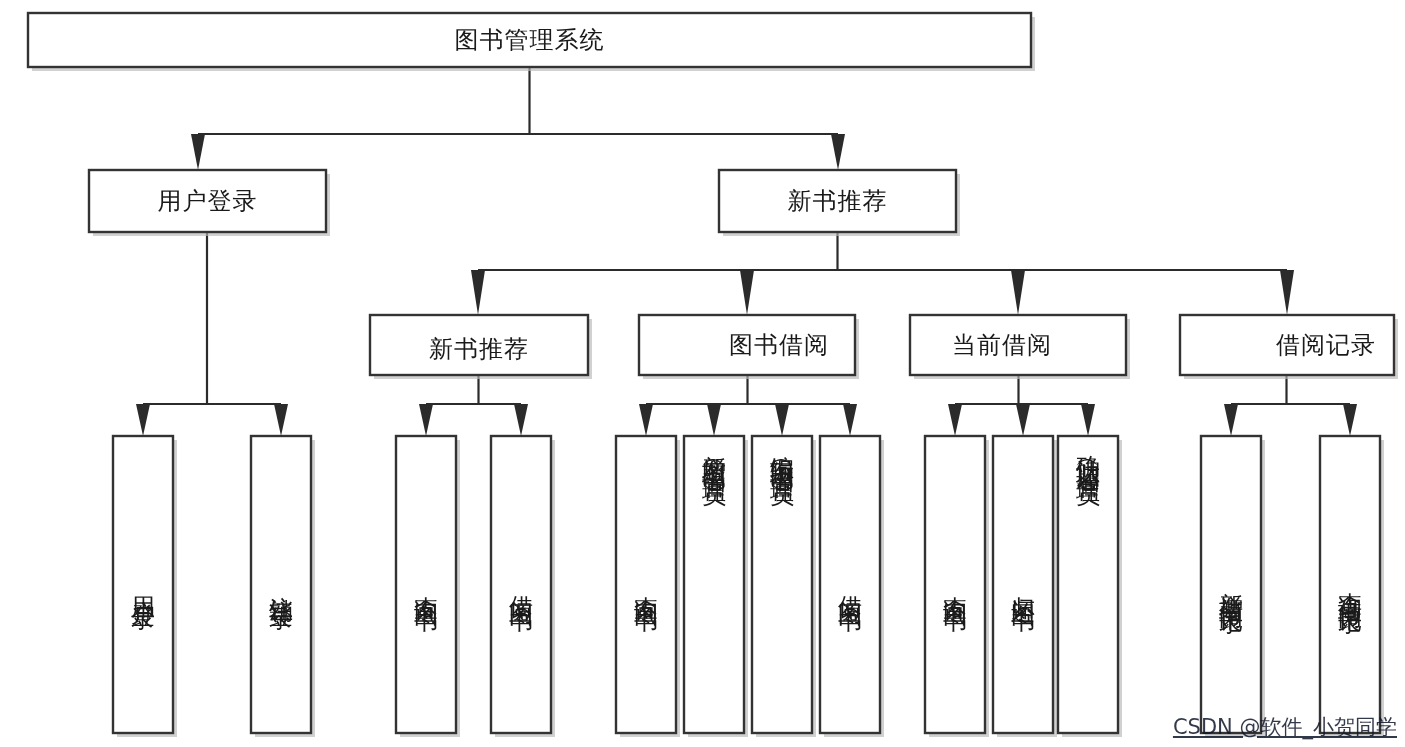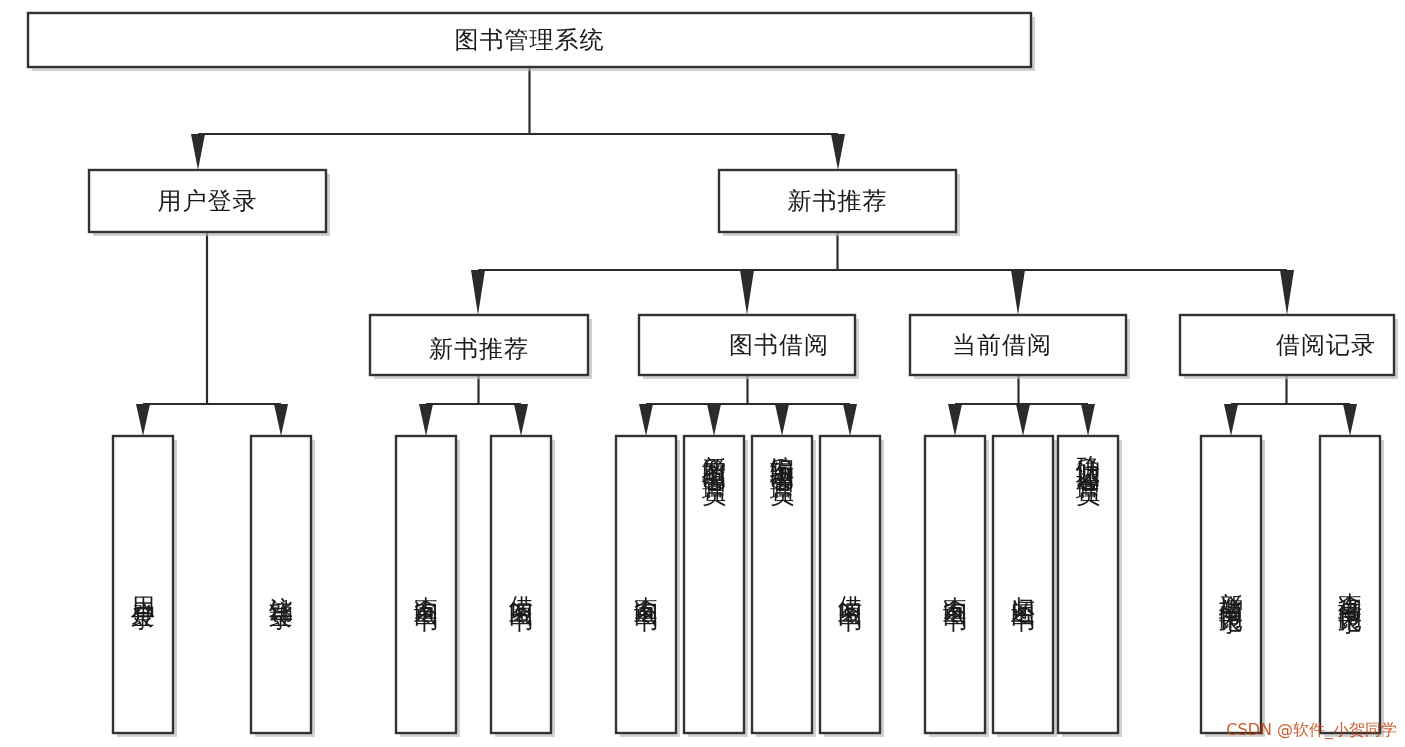--- a/index.html
+++ b/index.html
@@ -76,25 +76,26 @@
     font-size: 24px;
     color: #1a1a1a;
     letter-spacing: 1px;
     white-space: nowrap;
   }
   #watermark {
     position: absolute;
     right: 16px;
     bottom: 6px;
     font-family: "DejaVu Sans", "Liberation Sans", sans-serif;
-    font-size: 16px;
-    color: #c2410c;
+    font-size: 21px;
+    color: #0f172a;
     opacity: 0.85;
     white-space: nowrap;
     pointer-events: none;
+    text-decoration: underline;
   }
 </style>
 </head>
 <body>
 
 <div id="diagram-root">
 
   <svg class="flow" viewBox="0 0 1405 747">
     <defs></defs>
 

